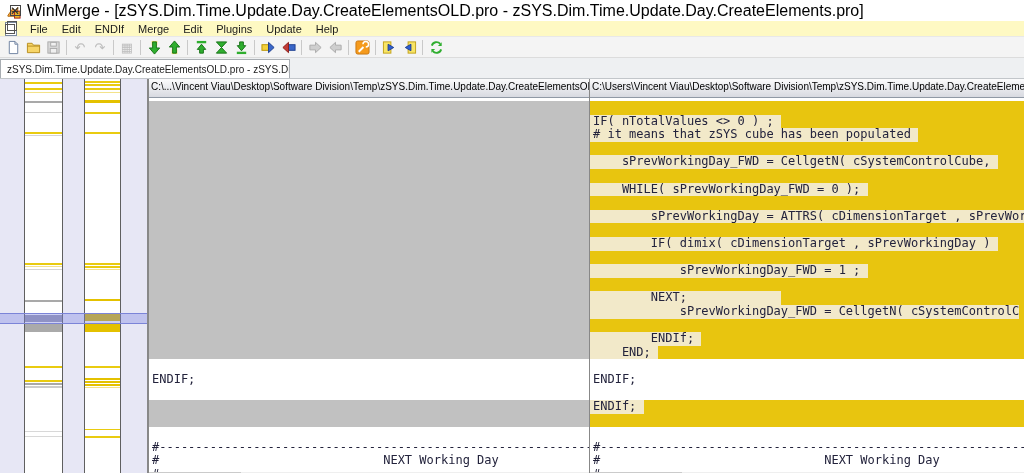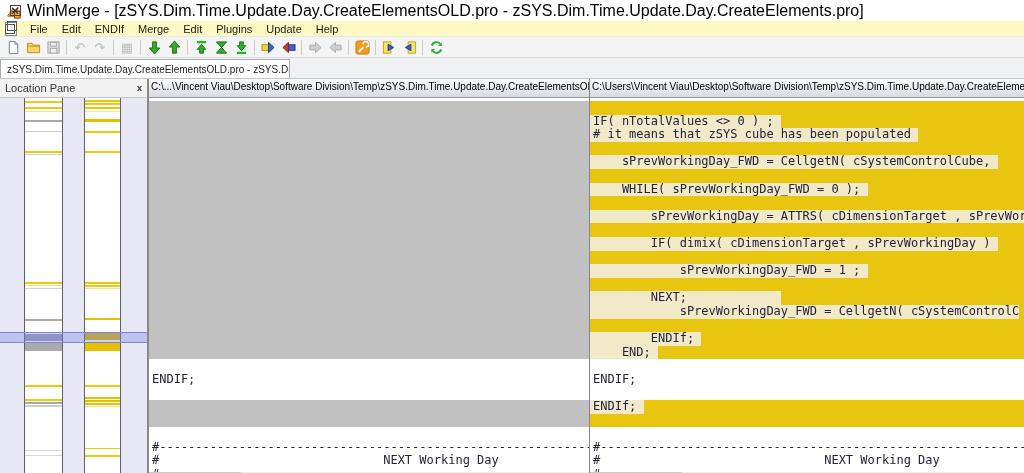--- a/index.html
+++ b/index.html
@@ -224,24 +224,20 @@
     </span>
   </div>
 
 <div class="tabbar">
   <div class="tab">zSYS.Dim.Time.Update.Day.CreateElementsOLD.pro - zSYS.Dim.Tim...</div>
 </div>
 
 <div class="content">
 
   <div class="locpane">
-    <div class="lochdr">
-      <span>Location Pane</span>
-      <span class="x">x</span>
-    </div>
     <div class="loccanvas">
       <div class="locbar" id="bar-left">
           <div class="mark" style="top: 3px; height: 2px; background: rgb(233, 203, 16);"></div>
           <div class="mark" style="top: 9px; height: 2px; background: rgb(233, 203, 16);"></div>
           <div class="mark" style="top: 13px; height: 1px; background: rgb(243, 226, 138);"></div>
           <div class="mark" style="top: 22px; height: 2px; background: rgb(169, 169, 169);"></div>
           <div class="mark" style="top: 33px; height: 1px; background: rgb(207, 207, 207);"></div>
           <div class="mark" style="top: 53px; height: 2px; background: rgb(233, 203, 16);"></div>
           <div class="mark" style="top: 56px; height: 1px; background: rgb(212, 212, 212);"></div>
           <div class="mark" style="top: 184px; height: 2px; background: rgb(233, 203, 16);"></div>

